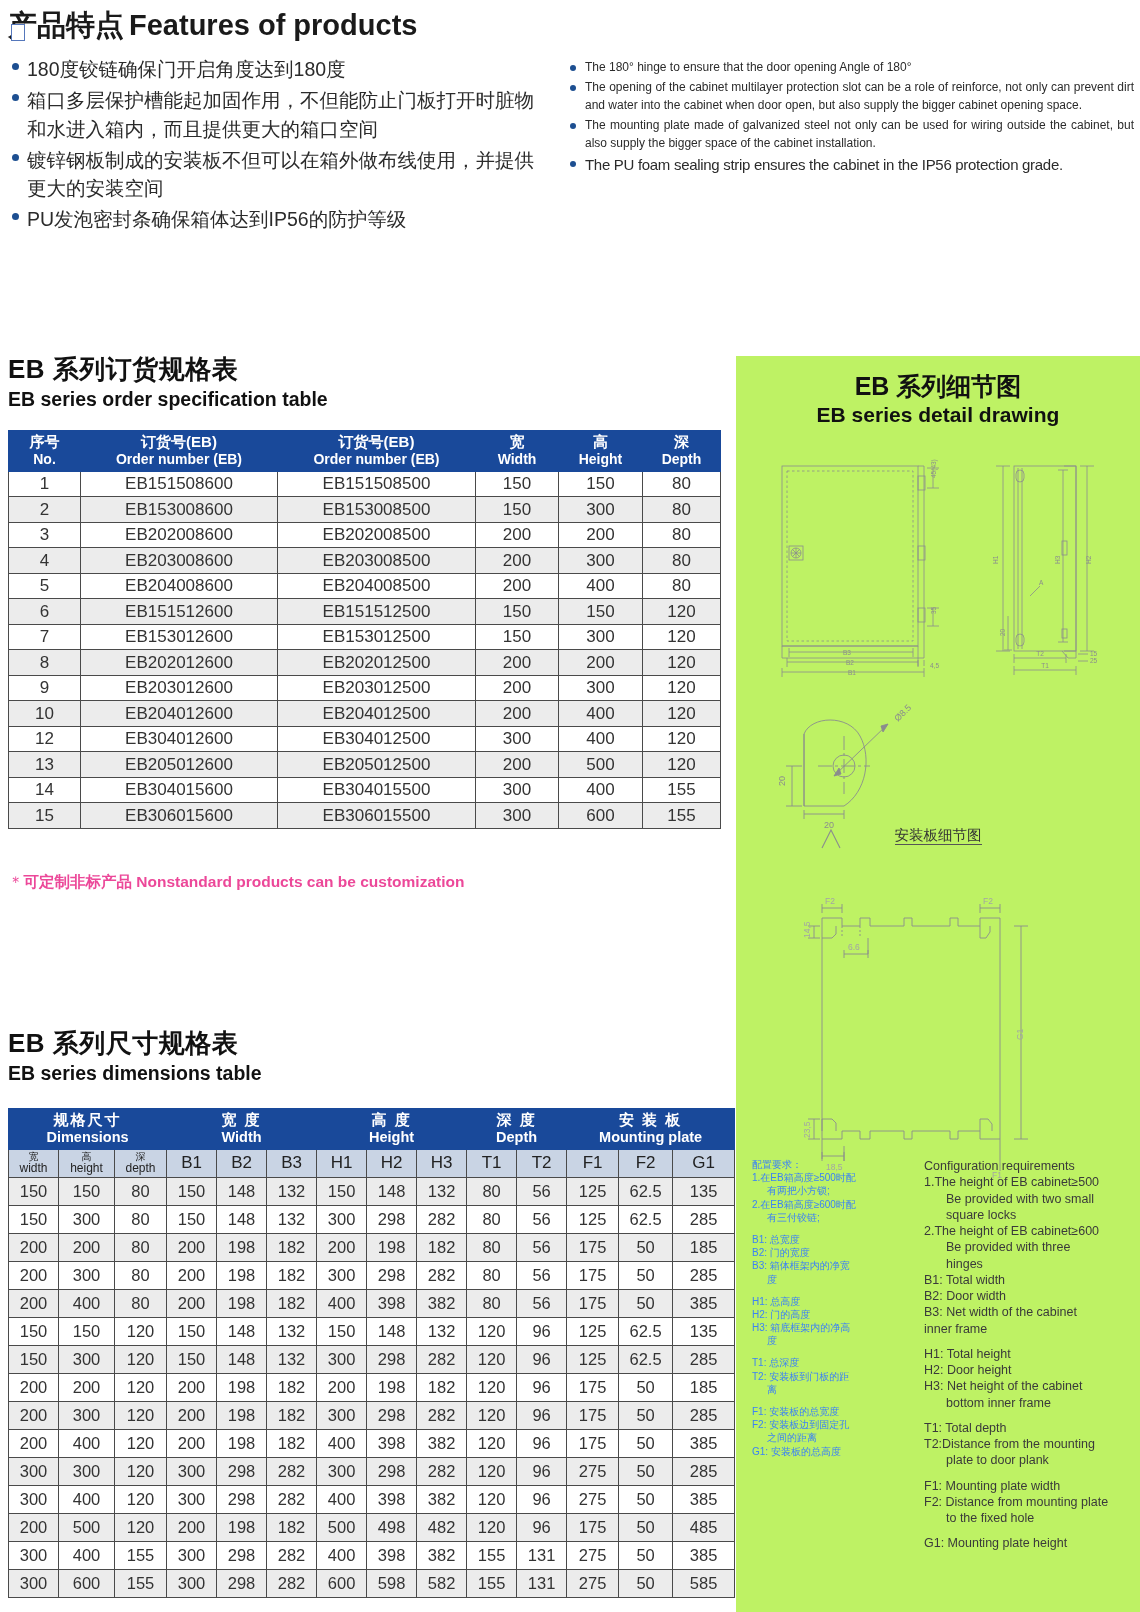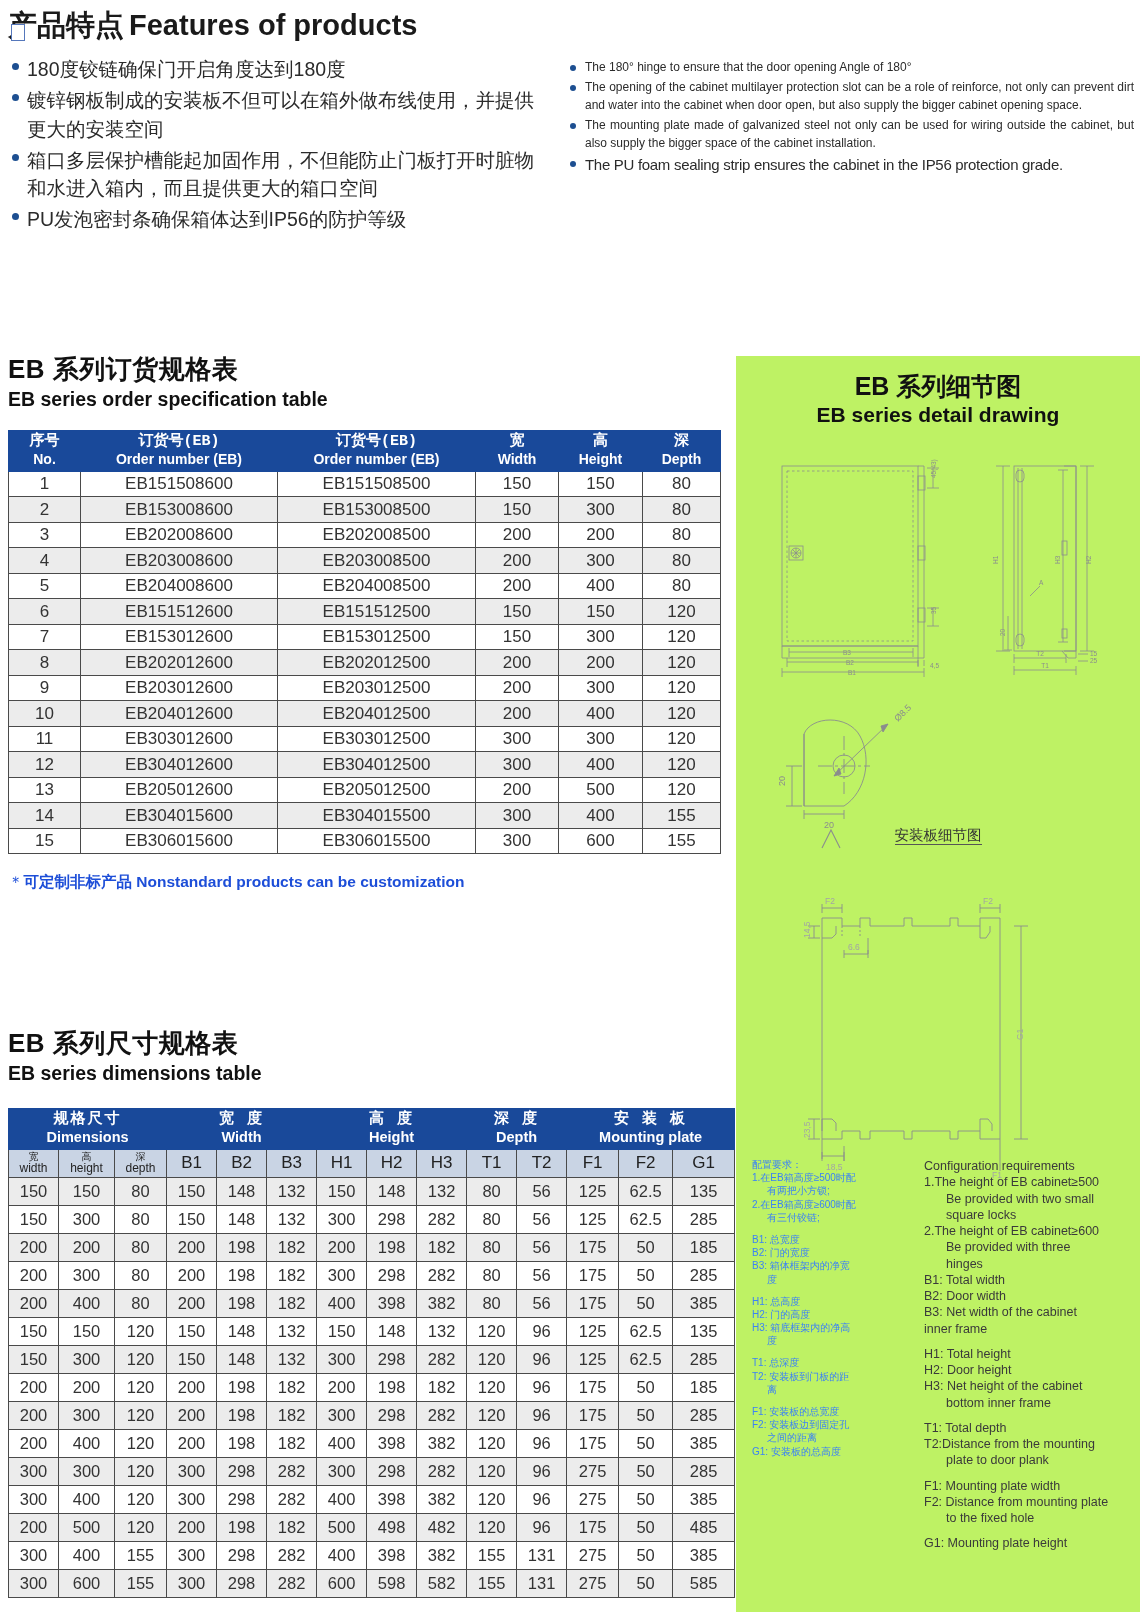--- a/index.html
+++ b/index.html
@@ -77,34 +77,34 @@
     text-align: center;
     color: #333;
   }
   thead th {
     background: #19499a;
     color: #ffffff;
     border: 1px solid #19499a;
     font-weight: bold;
     padding: 3px 0 4px;
   }
-  .th-cn { font-size: 14.5px; line-height: 1.12; display:block;font-family:Liberation Mono, monospace; }
+  .th-cn { font-size: 14.5px; line-height: 1.12; display:block; }
   .th-en { font-size: 14.5px; line-height: 1.15; display:block; }
 
   
   #order-table { left: 8px; top: 430px; width: 712px; }
   #order-table td { font-size: 17px; height: 25.5px; padding: 0; }
   #order-table tbody tr:nth-child(even) td { background: #ececec; }
   #order-table tbody tr:nth-child(odd) td { background: #ffffff; }
   #order-table thead .th-cn { font-size: 15px; }
   #order-table thead .th-en { font-size: 14px; }
 
   .note-line {
     position: absolute; left: 8px; top: 872px;
-    font-size: 15.5px; color: #1d4ed8; font-weight: bold;
+    font-size: 15.5px; color: #ec4899; font-weight: bold;
   }
   .note-line .star { font-weight: normal; }
   .note-line .cn { font-weight: bold; }
 
   
   #dim-table { left: 8px; top: 1108px; width: 726px; }
   #dim-table thead tr.grp th { height: 38px; }
   #dim-table thead tr.sub th {
     background: #c9d4e4; color: #222; border: 1px solid #4a4a4a;
     font-weight: normal; padding: 1px 0 2px; height: 28px;
@@ -155,22 +155,22 @@
 </style>
 </head>
 <body>
 
 <div class="features-title">
   <span>产品特点</span><span class="en">Features of products</span>
 </div>
 
 <div class="feat-col-cn">
   <div class="feat-item">180度铰链确保门开启角度达到180度</div>
+  <div class="feat-item">箱口多层保护槽能起加固作用，不但能防止门板打开时脏物和水进入箱内，而且提供更大的箱口空间</div>
   <div class="feat-item">镀锌钢板制成的安装板不但可以在箱外做布线使用，并提供更大的安装空间</div>
-  <div class="feat-item">箱口多层保护槽能起加固作用，不但能防止门板打开时脏物和水进入箱内，而且提供更大的箱口空间</div>
   <div class="feat-item">PU发泡密封条确保箱体达到IP56的防护等级</div>
 </div>
 
 <div class="feat-col-en">
   <div class="feat-item">The 180°  hinge to ensure that the door opening Angle of 180°</div>
   <div class="feat-item">The opening of the cabinet multilayer protection slot can be a role of reinforce, not only can prevent dirt and water into the cabinet when door open, but also supply the bigger cabinet opening space.</div>
   <div class="feat-item">The mounting plate made of galvanized steel not only can be used for wiring outside the cabinet, but also supply the bigger space of the cabinet installation.</div>
   <div class="feat-item compact">The PU foam sealing strip ensures the cabinet in the IP56 protection grade.</div>
 </div>
 
@@ -292,28 +292,20 @@
       </tr>
       <tr>
         <td>10</td>
         <td>EB204012600</td>
         <td>EB204012500</td>
         <td>200</td>
         <td>400</td>
         <td>120</td>
       </tr>
       <tr>
-        <td>11</td>
-        <td>EB303012600</td>
-        <td>EB303012500</td>
-        <td>300</td>
-        <td>300</td>
-        <td>120</td>
-      </tr>
-      <tr>
         <td>12</td>
         <td>EB304012600</td>
         <td>EB304012500</td>
         <td>300</td>
         <td>400</td>
         <td>120</td>
       </tr>
       <tr>
         <td>13</td>
         <td>EB205012600</td>

